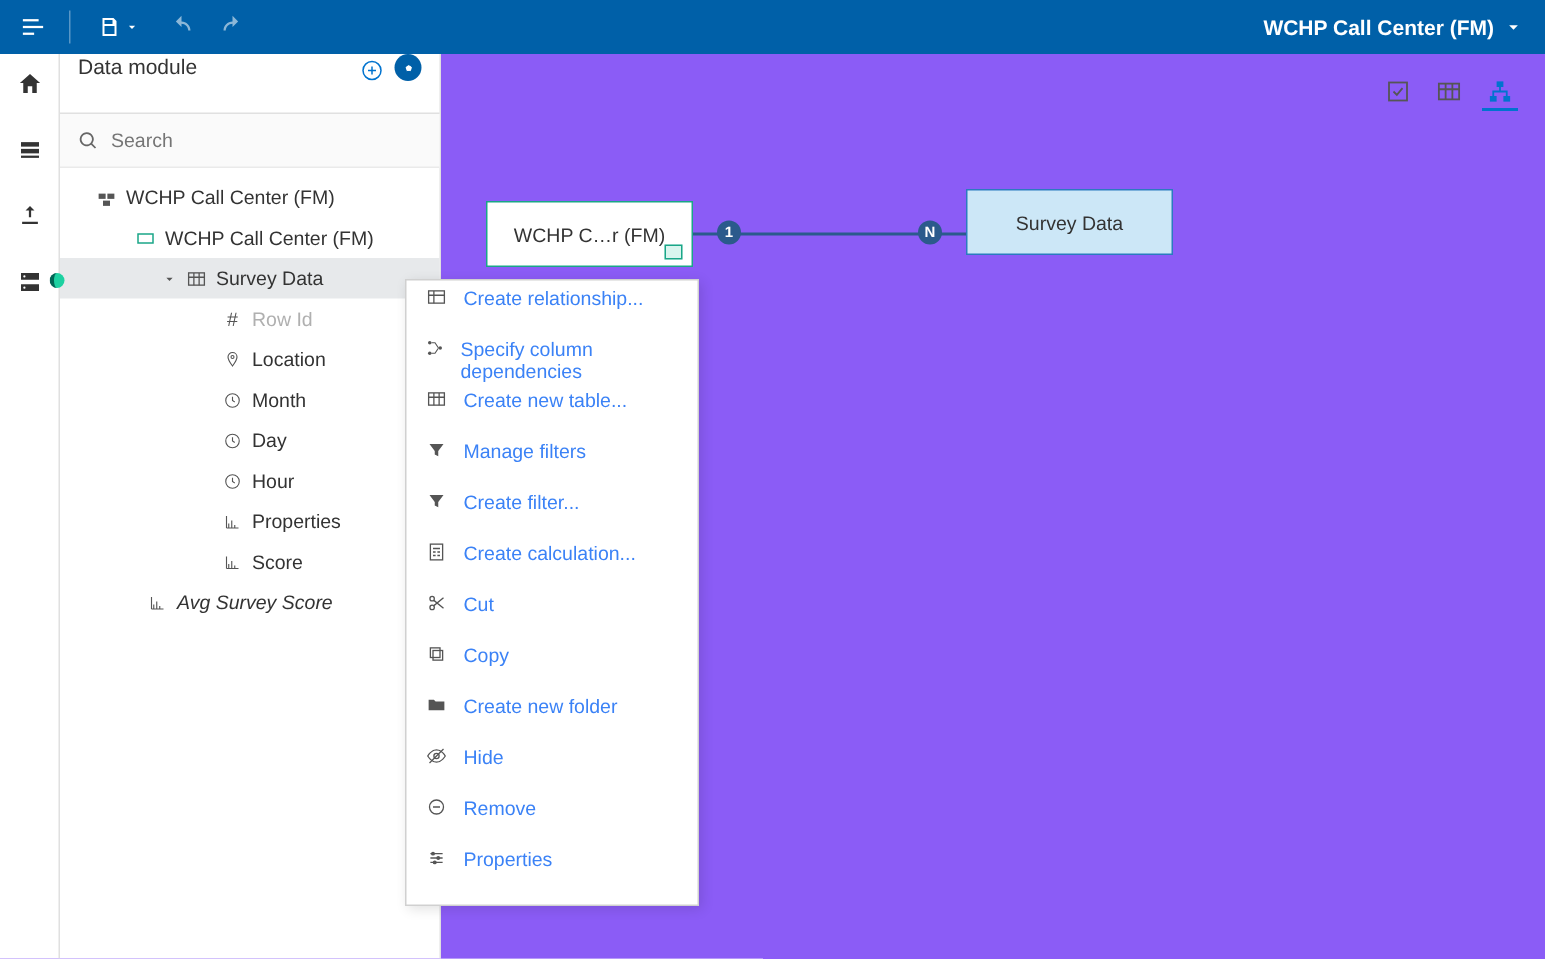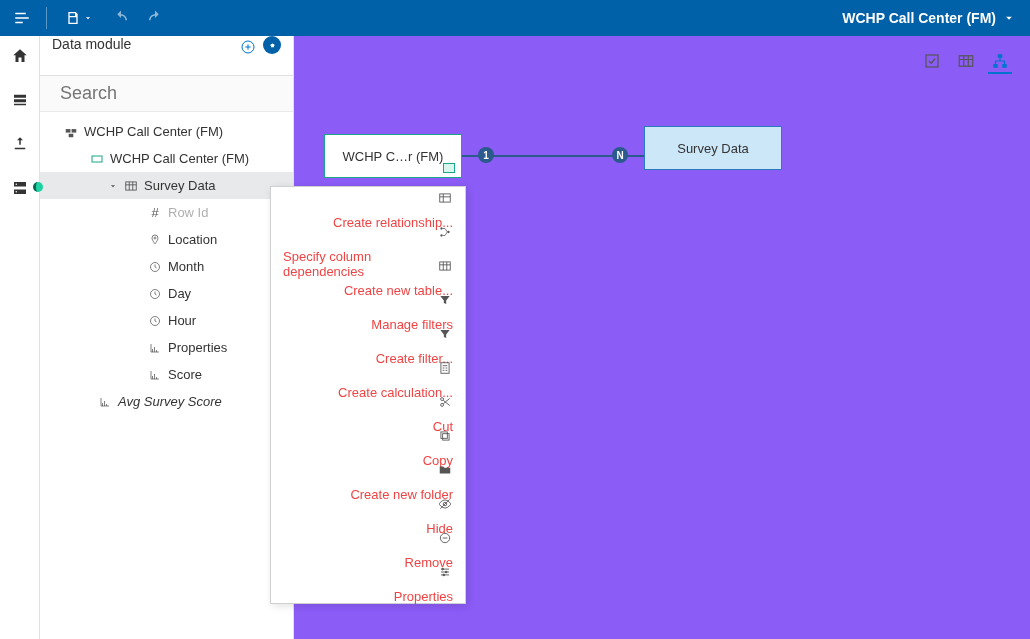--- a/index.html
+++ b/index.html
@@ -23,21 +23,21 @@
   .rail-spacer { height: 8px; }
 
   
   .panel { width: 254px; background: #fff; border-right: 1px solid #e0e0e0; display: flex; flex-direction: column; position: relative; }
   .panel-header { height: 40px; display: flex; align-items: flex-start; padding: 0 12px; border-bottom: 1px solid #e0e0e0; }
   .panel-title { flex: 1; font-size: 14px; color: #333; }
   .panel-header .hdr-icon { width: 22px; height: 22px; display: flex; align-items: center; justify-content: center; cursor: pointer; }
   .panel-header .hdr-icon.circle { background: #0060a8; color: #fff; border-radius: 50%; width: 18px; height: 18px; font-size: 11px; margin-left: 4px; }
   .panel-header .hdr-icon.add { color: #0073cf; font-size: 18px; }
   .panel-search { height: 36px; display: flex; align-items: center; padding: 0 12px; border-bottom: 1px solid #eaeaea; background: #fafafa; }
-  .panel-search input { border: none; outline: none; background: transparent; margin-left: 8px; font-size: 18px; color: #666; flex: 1; }
+  .panel-search input { border: none; outline: none; background: transparent; margin-left: 8px; font-size: 13px; color: #666; flex: 1; }
   .panel-search svg { width: 14px; height: 14px; fill: #666; }
 
   .tree { padding: 6px 0; font-size: 13px; color: #333; }
   .tree-row { display: flex; align-items: center; height: 27px; padding-right: 8px; cursor: pointer; }
   .tree-row.selected { background: #e7e9eb; }
   .tree-icon { width: 18px; display: flex; justify-content: center; color: #555; }
   .tree-label { margin-left: 4px; }
   .tree-row.dim .tree-label { color: #b0b0b0; }
   .indent-1 { padding-left: 22px; }
   .indent-2 { padding-left: 48px; }
@@ -57,21 +57,21 @@
   .dbox.left { left: 0; top: 8px; border: 1px solid #1aa688; background: #fff; color: #333; }
   .dbox.right { left: 320px; top: 0; width: 138px; height: 44px; border: 1px solid #2b7bbf; background: #cce7f7; color: #333; }
   .dbox.left .tbl-icon { position: absolute; right: 6px; bottom: 4px; width: 12px; height: 10px; border: 1px solid #1aa688; background: #d9f5ee; }
   .link-line { position: absolute; top: 29px; left: 138px; width: 182px; height: 2px; background: #2b5a8c; }
   .badge { position: absolute; top: 21px; width: 16px; height: 16px; background: #2b5a8c; color: #fff; font-size: 10px; font-weight: bold; border-radius: 50%; display: flex; align-items: center; justify-content: center; }
   .badge.b1 { left: 154px; }
   .badge.bn { left: 288px; }
 
   
   .ctx { position: absolute; top: 186px; left: 270px; width: 196px; background: #fff; border: 1px solid #d0d0d0; box-shadow: 2px 2px 8px rgba(0,0,0,0.12); padding: 4px 0; z-index: 50; }
-  .ctx-item { display: flex; align-items: flex-end; height: 34px; padding: 0 12px; cursor: pointer; font-size: 13px; color: #ef4444; gap: 10px; flex-direction: column; }
+  .ctx-item { display: flex; align-items: flex-start; height: 34px; padding: 0 12px; cursor: pointer; font-size: 13px; color: #3b82f6; gap: 10px; }
   .ctx-item .ci { width: 16px; display: flex; justify-content: center; color: #555; }
 
   
   .marker { position: absolute; left: 33px; top: 182px; width: 10px; height: 10px; background: #1dd1a1; border-radius: 50%; border-left: 3px solid #065; z-index: 30;}
   
   
   svg { display: block; }
 </style>
 </head>
 <body>

